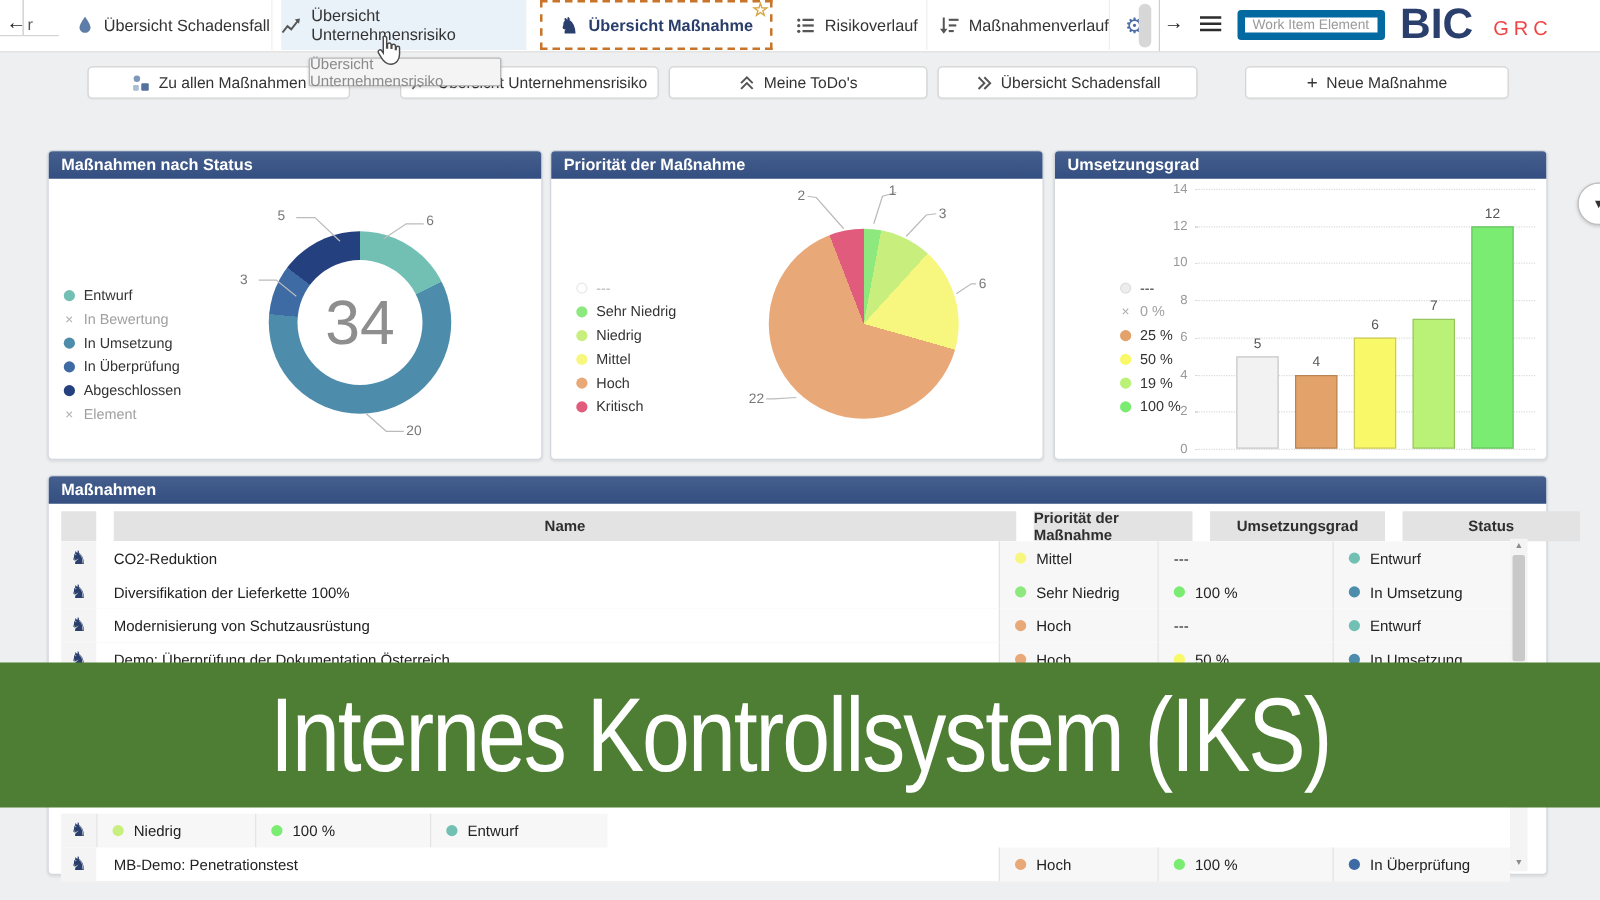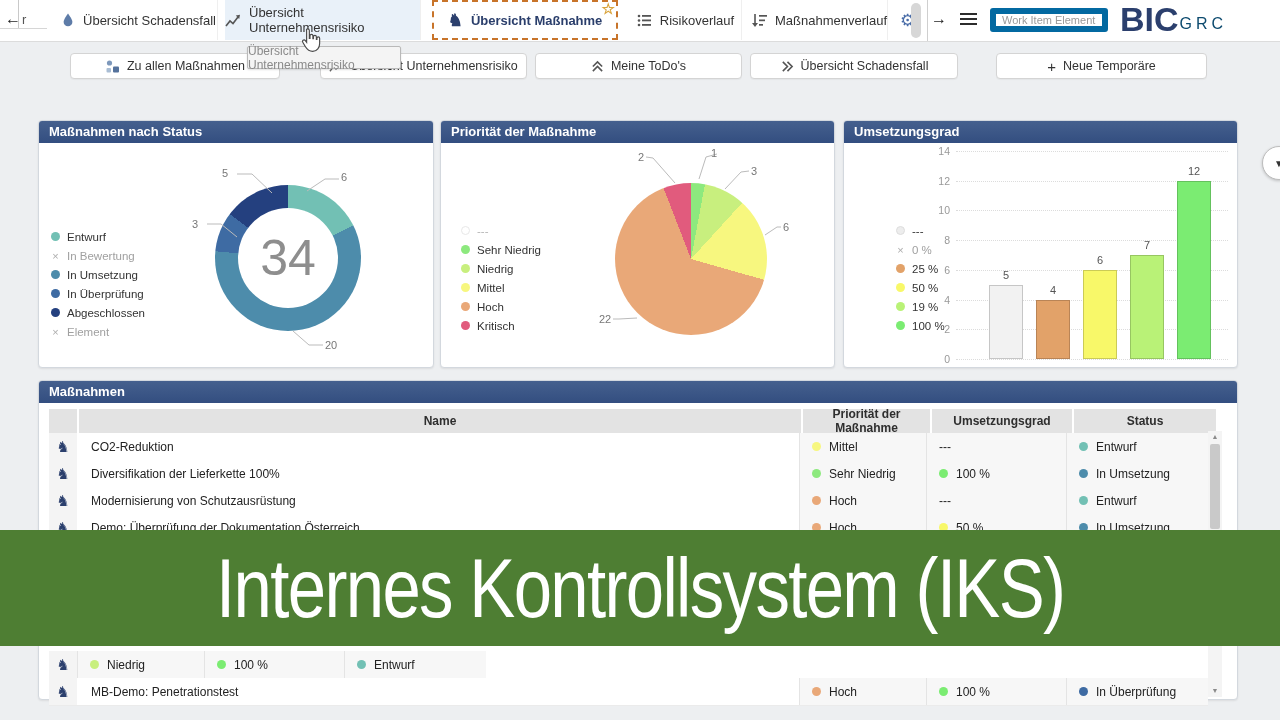--- a/index.html
+++ b/index.html
@@ -25,21 +25,21 @@
   .scroll-pill{position:absolute;left:911px;top:3px;width:10px;height:35px;background:#d7d7d7;border-radius:5px;}
   .gear{position:absolute;left:900px;top:10px;font-size:17px;color:#4a6da8;cursor:pointer;}
   .tabs-next{position:absolute;left:931px;top:10px;font-size:16px;color:#222;cursor:pointer;}
   .hamburger{position:absolute;left:960px;top:13px;width:17px;cursor:pointer;}
   .hamburger span{display:block;height:2px;background:#2c2c2c;margin-bottom:3px;}
   .workitem-input{position:absolute;left:990px;top:8px;width:118px;height:24px;border:6px solid #0369a1;border-radius:3px;
        font-size:11px;color:#444;padding:0 6px;box-sizing:border-box;font-family:"Liberation Sans",sans-serif;}
   .workitem-input::placeholder{color:#9a9a9a;}
   .logo{position:absolute;left:1120px;top:1px;display:flex;align-items:flex-end;cursor:default;}
   .logo-bic{font-size:34px;font-weight:bold;color:#2b3f6d;letter-spacing:0;line-height:36px;}
-  .logo-grc{font-size:16px;color:#0c4a6e;letter-spacing:4px;margin-left:1px;line-height:26px;text-align:right;}
+  .logo-grc{font-size:16px;color:#ef4444;letter-spacing:4px;margin-left:16px;line-height:26px;text-align:right;}
   
   .btn{position:absolute;top:53px;height:26px;background:#fff;border:1px solid #d4d4d4;border-radius:4px;
        display:flex;align-items:center;justify-content:center;gap:7px;font-size:12.5px;color:#333;
        box-sizing:border-box;cursor:pointer;box-shadow:0 1px 1px rgba(0,0,0,0.04);}
   .btn1{left:70px;width:210px;}
   .btn2{left:320px;width:207px;}
   .btn3{left:535px;width:207px;}
   .btn4{left:750px;width:208px;}
   .btn5{left:996px;width:211px;}
   .plus-glyph{font-size:15px;color:#333;font-weight:normal;}
@@ -80,21 +80,21 @@
   
   .gridline{position:absolute;left:112px;width:272px;border-top:1px dotted #dcdcdc;}
   .ytick{position:absolute;width:26px;text-align:right;font-size:10.5px;color:#999;left:80px;}
   .bar{position:absolute;width:34px;bottom:8px;border:1px solid rgba(0,0,0,0.18);box-sizing:border-box;}
   .bar-label{position:absolute;width:34px;text-align:center;font-size:11px;color:#555;}
   .bx1{left:145px;} .bx2{left:192px;} .bx3{left:239px;} .bx4{left:286px;} .bx5{left:333px;}
   .bl1{top:126px;} .bl2{top:141px;} .bl3{top:111px;} .bl4{top:96px;} .bl5{top:22px;}
   
   .tpanel{left:38px;top:380px;width:1200px;height:320px;}
   .tbody-area{position:absolute;left:0;top:22px;right:0;bottom:0;}
-  .thead-row{position:absolute;left:10px;top:6px;height:24px;display:flex;gap:2px;text-align:center;}
+  .thead-row{position:absolute;left:10px;top:6px;height:24px;display:flex;gap:14px;}
   .th{background:#e3e3e3;display:flex;align-items:center;justify-content:center;font-size:12px;font-weight:bold;color:#2e2e2e;cursor:pointer;}
   .th-icon{width:28px;} .th-name{width:722px;} .th-prio{width:127px;} .th-prog{width:140px;} .th-status{width:142px;}
   .trow{position:absolute;left:10px;height:27px;display:flex;border-bottom:1px solid #ebebeb;cursor:pointer;background:#fff;}
   .td{display:flex;align-items:center;font-size:12px;color:#222;box-sizing:border-box;}
   .td-icon{width:28px;justify-content:center;background:#f4f4f4;}
   .td-name{width:722px;padding-left:14px;}
   .td-val{background:#f7f7f7;border-left:1px solid #e4e4e4;padding-left:12px;gap:8px;}
   .td-prio{width:127px;} .td-prog{width:140px;} .td-status{width:142px;}
   .cell-dot{width:9px;height:9px;border-radius:50%;flex:0 0 9px;}
   .r0{top:30px;} .r1{top:57px;} .r2{top:84px;} .r3{top:111px;} .r4{top:248px;} .r5{top:275px;}
@@ -227,21 +227,21 @@
       <svg class="icon-svg" width="14" height="13" viewBox="0 0 15 14">
           <polyline points="3,2 8,7 3,12" fill="none" stroke="#555" stroke-width="1.7"></polyline>
           <polyline points="8,2 13,7 8,12" fill="none" stroke="#555" stroke-width="1.7"></polyline>
         </svg>
     </span>
     <span>Übersicht Schadensfall</span>
   </div>
 
   <div class="btn btn5">
     <span class="plus-glyph">+</span>
-    <span>Neue Temporäre</span>
+    <span>Neue Maßnahme</span>
   </div>
 
   <div class="tooltip">
     <span>Übersicht Unternehmensrisiko</span>
   </div>
   <div class="cursor-hand">
     <svg width="24" height="27" viewBox="0 0 24 28">
       <path d="M9.6 2c.9 0 1.7.8 1.7 1.7v8.2h.7V9.2c0-.8.7-1.5 1.5-1.5s1.5.7 1.5 1.5v2.9h.6v-1.9c0-.8.7-1.5 1.5-1.5s1.5.7 1.5 1.5v2.8h.6v-1.3c0-.8.6-1.4 1.4-1.4s1.4.6 1.4 1.4v5.3c0 4.2-2.6 8.3-7.2 8.3-4 0-5.8-2-7.7-5.1l-2.6-4.4c-.5-.8-.2-1.8.6-2.2.7-.4 1.6-.2 2.1.5l1.3 1.8V3.7C7.9 2.8 8.7 2 9.6 2z" fill="#ffffff" stroke="#4a4a4a" stroke-width="1.2"></path>
     </svg>
   </div>

